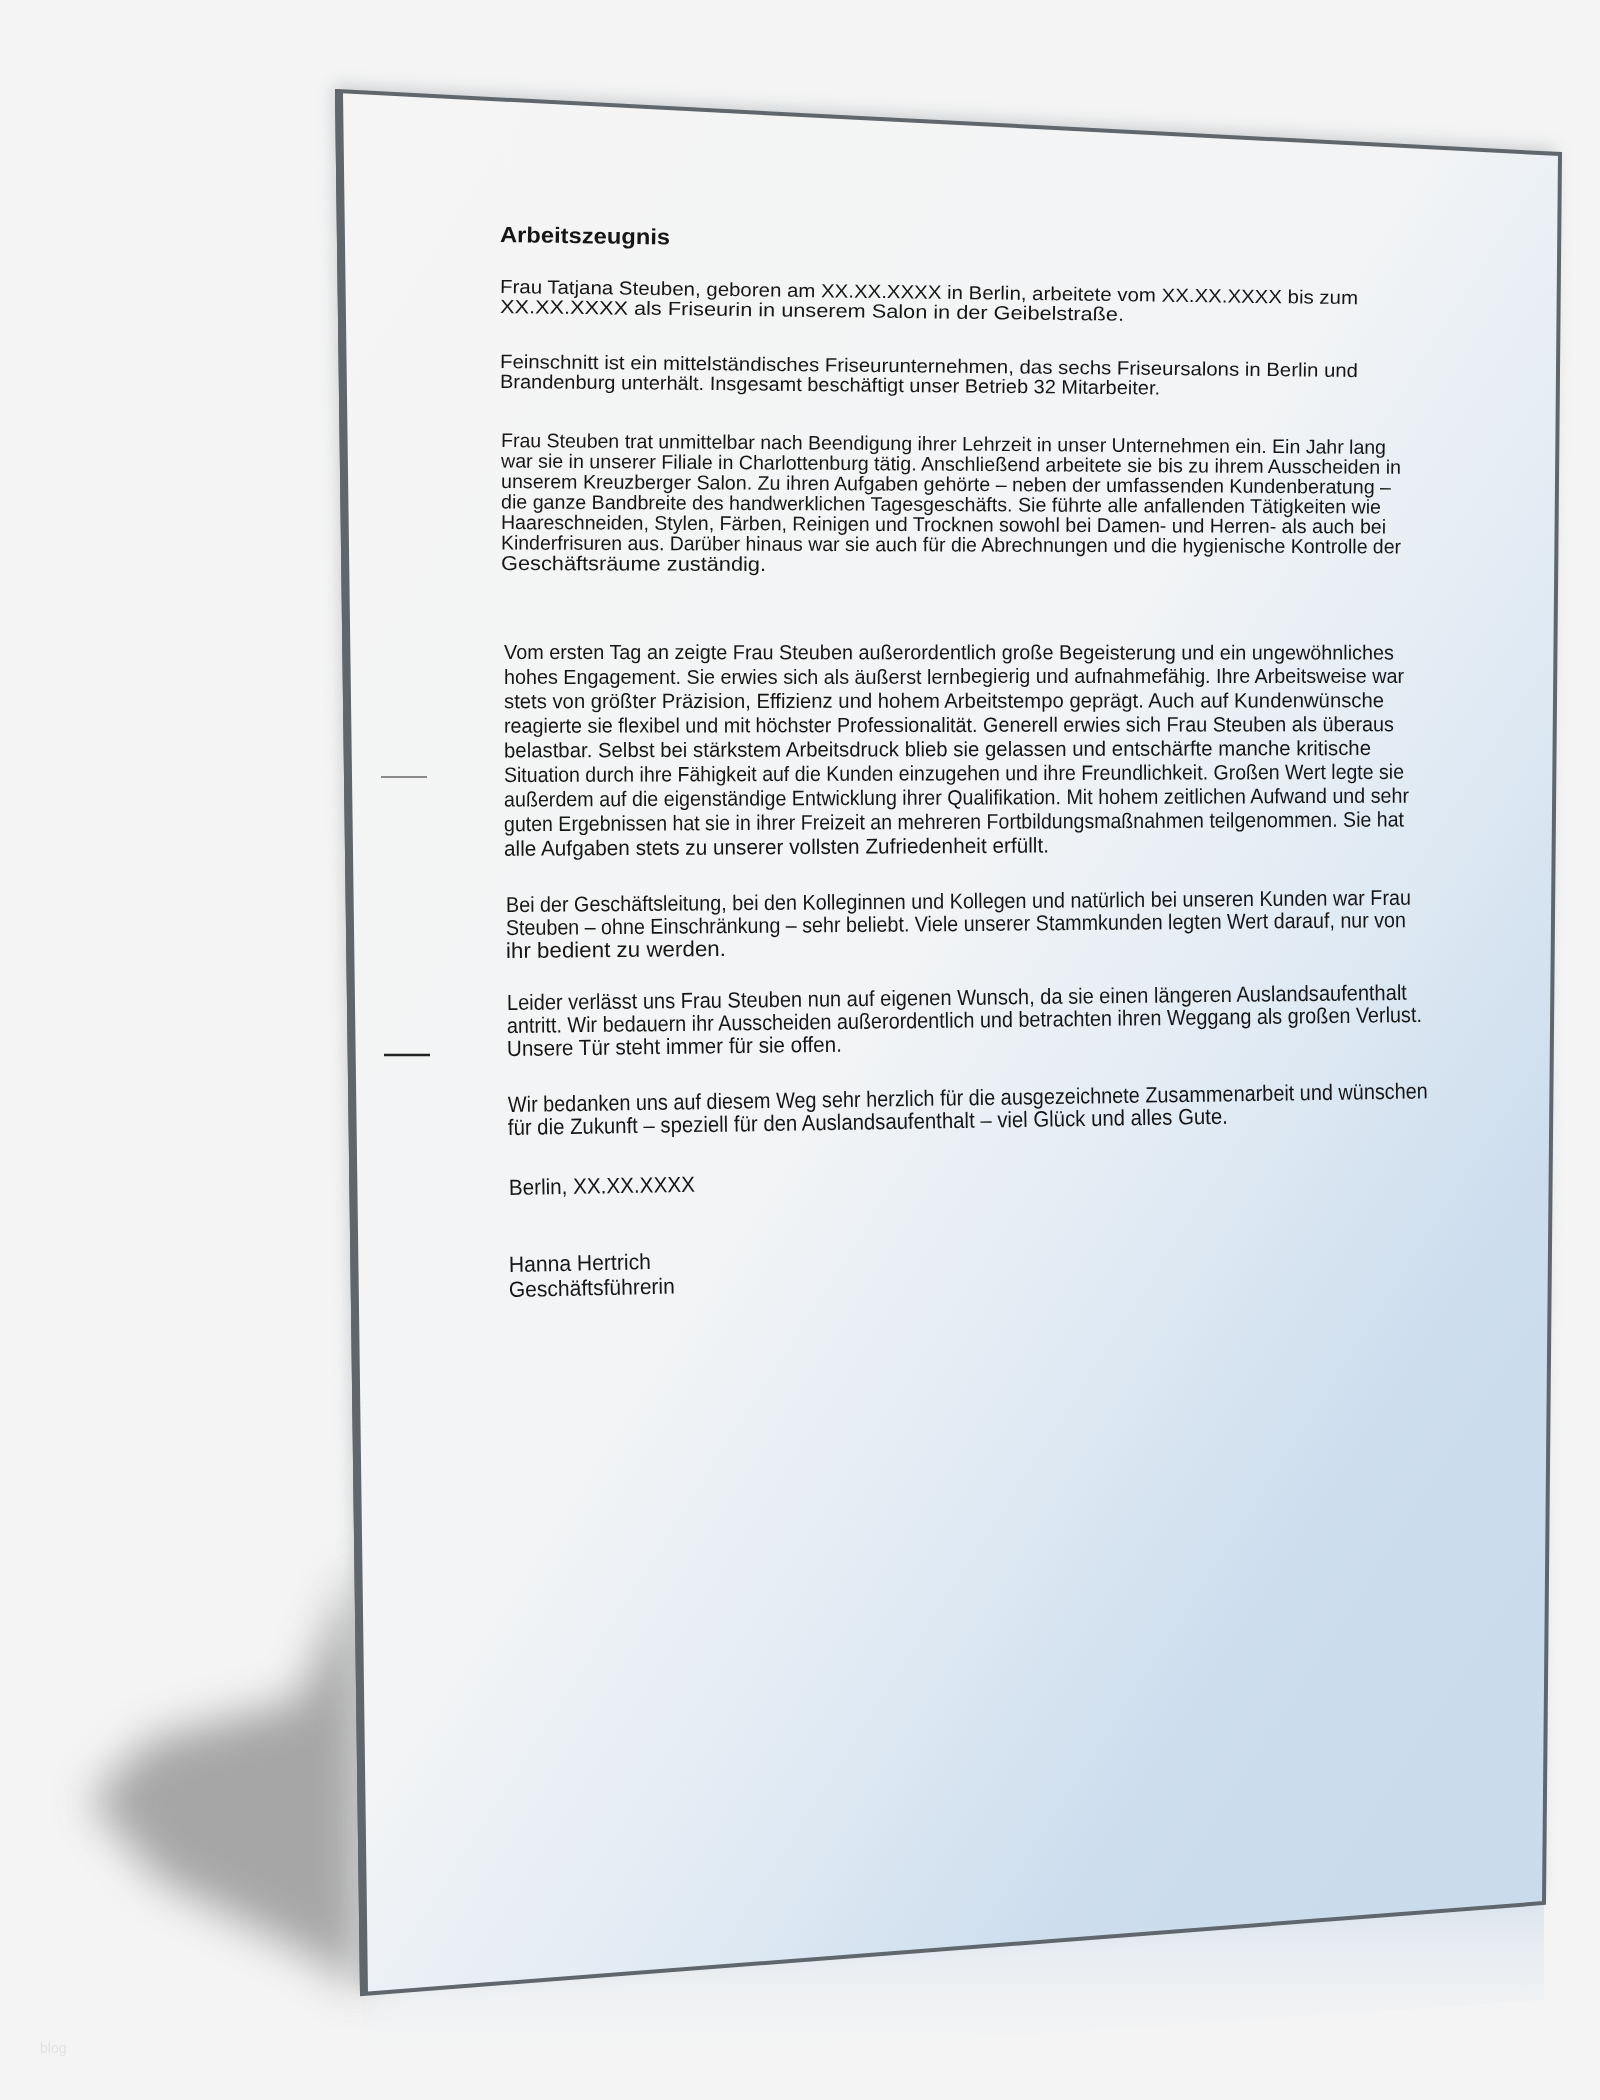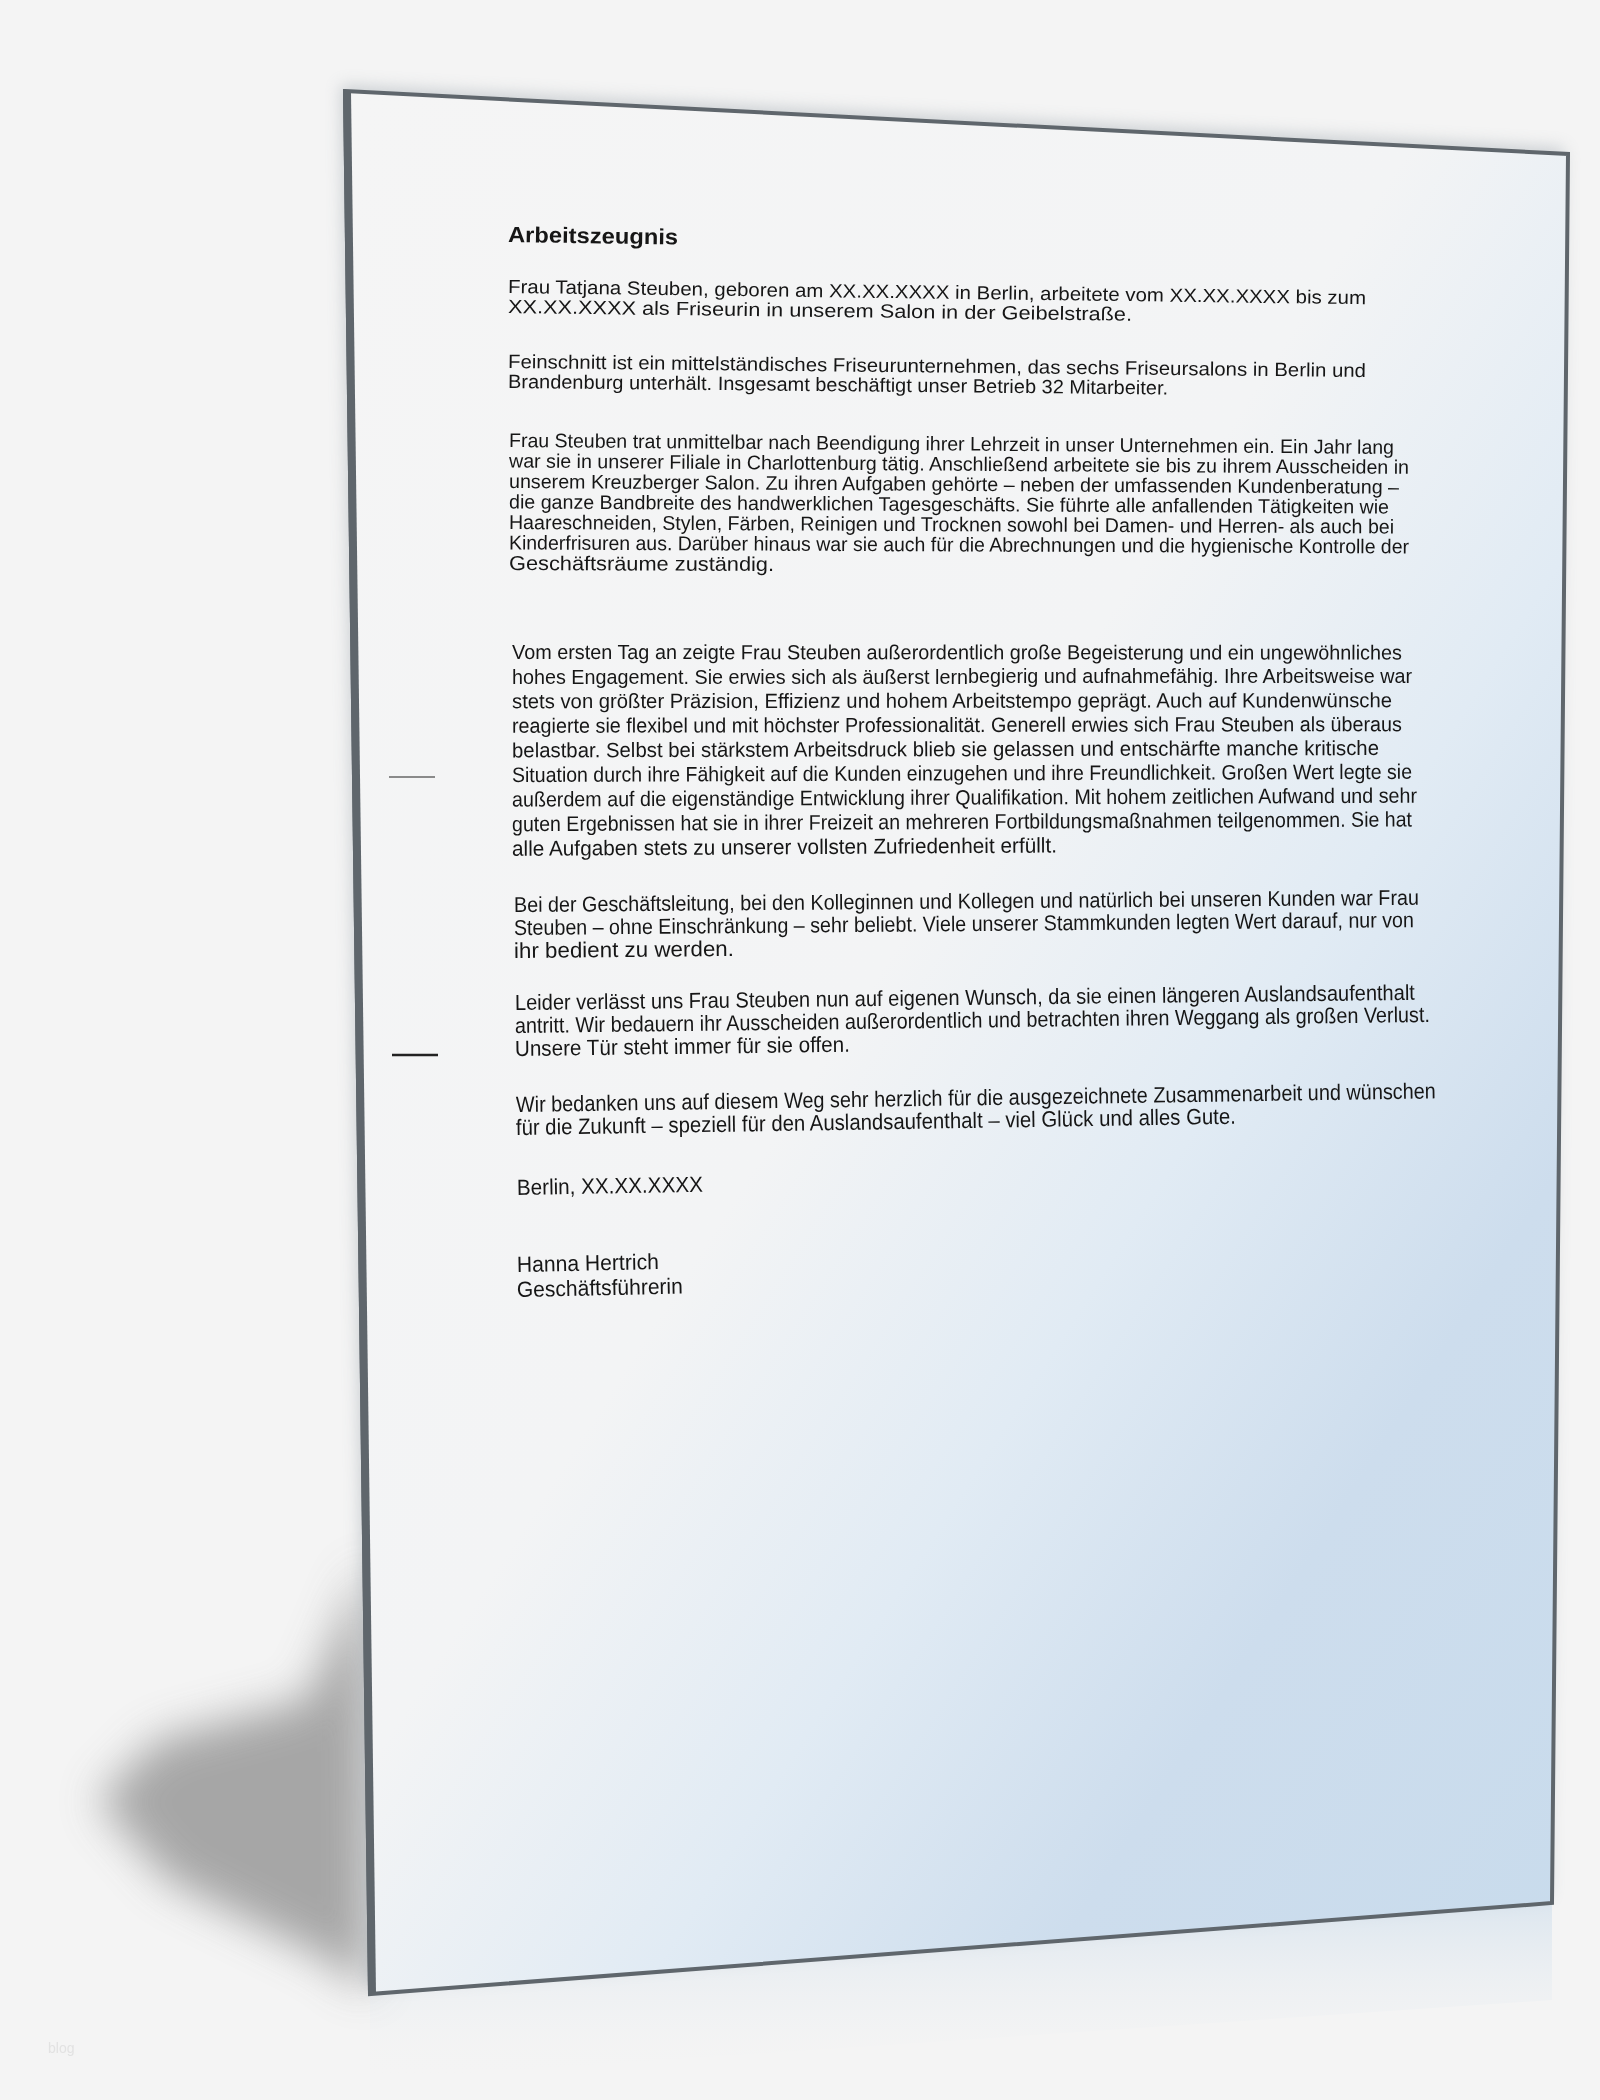--- a/index.html
+++ b/index.html
@@ -1,21 +1,21 @@
 <!DOCTYPE html>
 <html><head>
 <meta charset="utf-8">
 <style>
   html, body { margin: 0; padding: 0; }
   body {
     width: 1600px; height: 2100px; position: relative; overflow: hidden;
     background: #f4f4f4;
     font-family: "Liberation Sans", sans-serif;
   }
-  #stage { position: absolute; left: 8px; top: 0; width: 1308px; height: 2100px; }
+  #stage { position: absolute; left: 0; top: 0; width: 1308px; height: 2100px; }
   .watermark { position: absolute; left: 40px; top: 2040px; font-size: 14px; color: #e2e2e2; font-family: "Liberation Sans", sans-serif; }
   svg text { font-family: "Liberation Sans", sans-serif; fill: #161616; }
 </style>
 </head>
 <body>
 
 <div id="stage">
   <svg width="1600" height="2100" viewBox="0 0 1600 2100" xmlns="http://www.w3.org/2000/svg">
     <defs>
       <linearGradient id="paperGrad" x1="0" y1="0" x2="1" y2="1" gradientUnits="objectBoundingBox">

